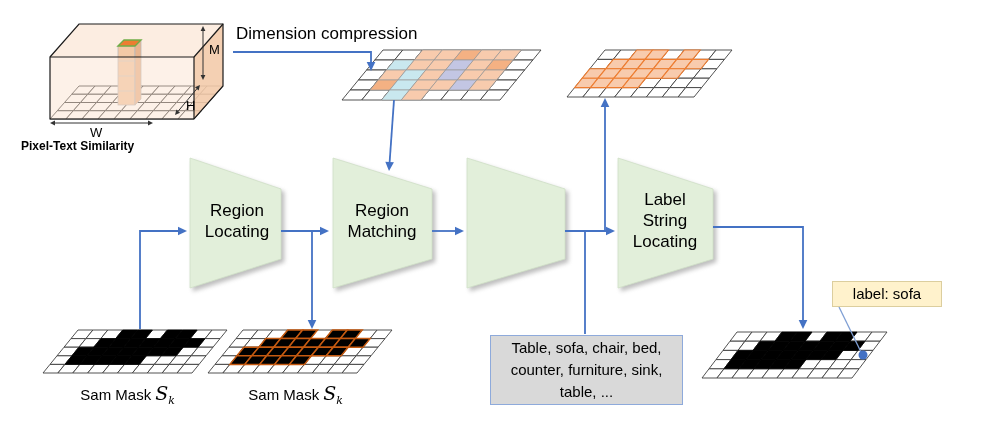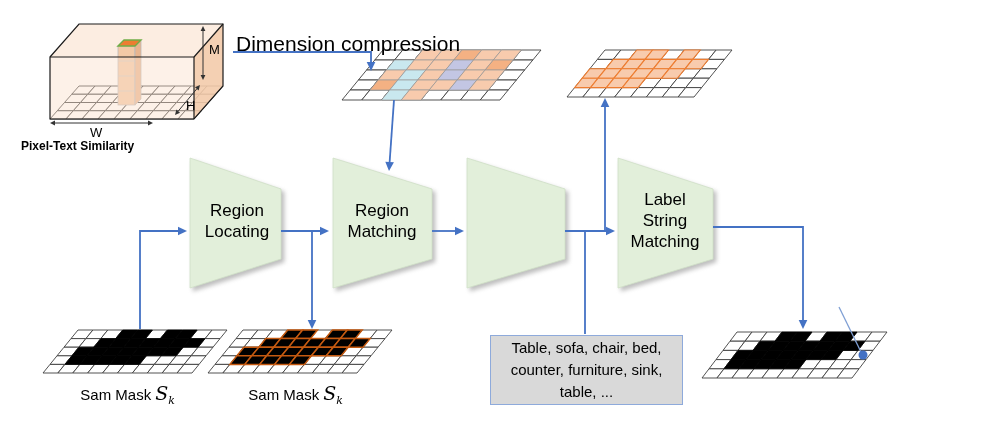--- a/index.html
+++ b/index.html
@@ -1,21 +1,21 @@
 <!DOCTYPE html>
 <html><head>
 <meta charset="utf-8">
 <style>
   html,body{margin:0;padding:0;background:#fff;}
   .stage{position:relative;width:990px;height:426px;background:#fff;overflow:hidden;
          font-family:"Liberation Sans",sans-serif;color:#000;}
   .stage svg{position:absolute;left:0;top:0;}
   .abs{position:absolute;}
   .title{left:21px;top:139px;width:210px;font-size:12px;font-weight:bold;}
-  .dimcomp{left:236px;top:32px;width:240px;font-size:21px;}
+  .dimcomp{left:236px;top:24px;width:240px;font-size:17px;}
   .mod{white-space:pre-line;text-align:center;font-size:17px;line-height:21px;}
   .mod0{left:186px;top:200px;width:102px;}
   .mod1{left:330px;top:200px;width:104px;}
   .mod2{left:463px;top:189px;width:104px;}
   .mod3{left:615px;top:189px;width:100px;}
   .wordbox{left:490px;top:335px;width:193px;height:70px;box-sizing:border-box;
            background:#D9D9D9;border:1.5px solid #8EAADB;text-align:center;
            font-size:15px;line-height:22px;white-space:pre-line;padding-top:1px;}
   .callout{left:832px;top:281px;width:110px;height:26px;box-sizing:border-box;
            background:#FFF2CC;border:1px solid #DCCE9E;text-align:center;
@@ -518,25 +518,26 @@
   <div class="abs title">Pixel-Text Similarity</div>
 
   <div class="abs dimcomp">Dimension compression</div>
 
   <div class="abs mod mod0">Region
 Locating</div>
   <div class="abs mod mod1">Region
 Matching</div>
   <div class="abs mod mod3">Label
 String
-Matching</div>
+Locating</div>
 
   <div class="abs wordbox">Table, sofa, chair, bed,
 counter, furniture, sink,
 table, ...</div>
 
+  <div class="abs callout">label: sofa</div>
 
   <div class="abs masklabel ml0"><span>Sam Mask </span><span class="cal">S</span><span class="calsub">k</span><span></span></div>
 
   <div class="abs masklabel ml1"><span>Sam Mask </span><span class="cal">S</span><span class="calsub">k</span><span></span></div>
 
 
 </div>
 
 </body></html>

